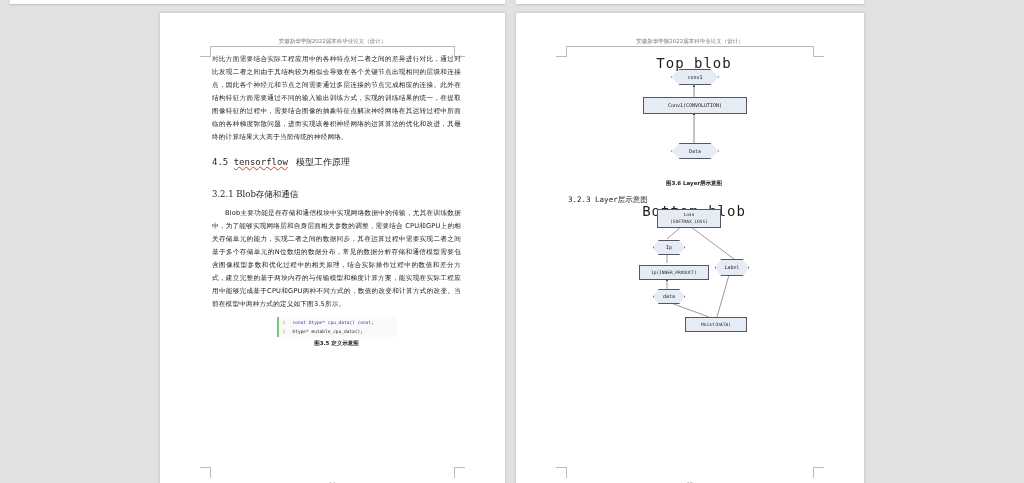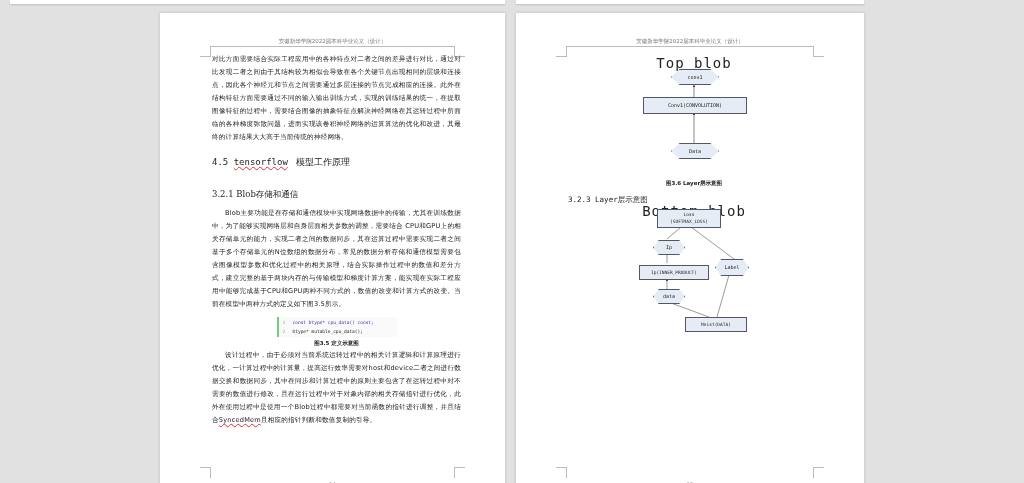--- a/index.html
+++ b/index.html
@@ -53,21 +53,20 @@
       <span>4.5</span>
       <span class="squig">tensorflow</span><span style="font-family:'DejaVu Sans',sans-serif;padding-left:8px;">模型工作原理</span>
     </div>
     <div class="h3">3.2.1 Blob存储和通信</div>
     <p class="p indent">Blob主要功能是在存储和通信模块中实现网络数据中的传输，尤其在训练数据中，为了能够实现网络层和自身层面相关参数的调整，需要结合 CPU和GPU上的相关存储单元的能力，实现二者之间的数据同步，其在运算过程中需要实现二者之间基于多个存储单元的N位数组的数据分布，常见的数据分析存储和通信模型需要包含图像模型参数和优化过程中的相关原理，结合实际操作过程中的数值和差分方式，建立完整的基于两块内存的与传输模型和梯度计算方案，能实现在实际工程应用中能够完成基于CPU和GPU两种不同方式的，数值的改变和计算方式的改变。当前在模型中两种方式的定义如下图3.5所示。</p>
     <div class="code">
       <div><span class="ln">1</span><span class="kw">const Dtype* cpu_data() const;</span></div>
       <div><span class="ln">2</span><span>Dtype* mutable_cpu_data();</span></div>
     </div>
     <div class="cap">图3.5 定义示意图</div>
-    <p class="p indent"><span>设计过程中，由于必须对当前系统运转过程中的相关计算逻辑和计算原理进行优化，一计算过程中的计算量，提高运行效率需要对host和device二者之间进行数据交换和数据同步，其中在同步和计算过程中的原则主要包含了在运转过程中对不需要的数值进行修改，且在运行过程中对于对象内部的相关存储指针进行优化，此外在使用过程中是使用一个Blob过程中都需要对当前函数的指针进行调整，并且结合</span><span class="squig">SyncedMem</span><span>且相应的指针判断和数值复制的引导。</span></p>
   </div>
   <div class="pn">14</div>
 </div>
 
 <div class="page page-right">
   <div class="hdr">安徽新华学院2022届本科毕业论文（设计）</div>
   <div class="hdr-line"></div>
   <div class="corner c-tl"></div>
   <div class="corner c-tr"></div>
   <div class="corner c-bl"></div>

